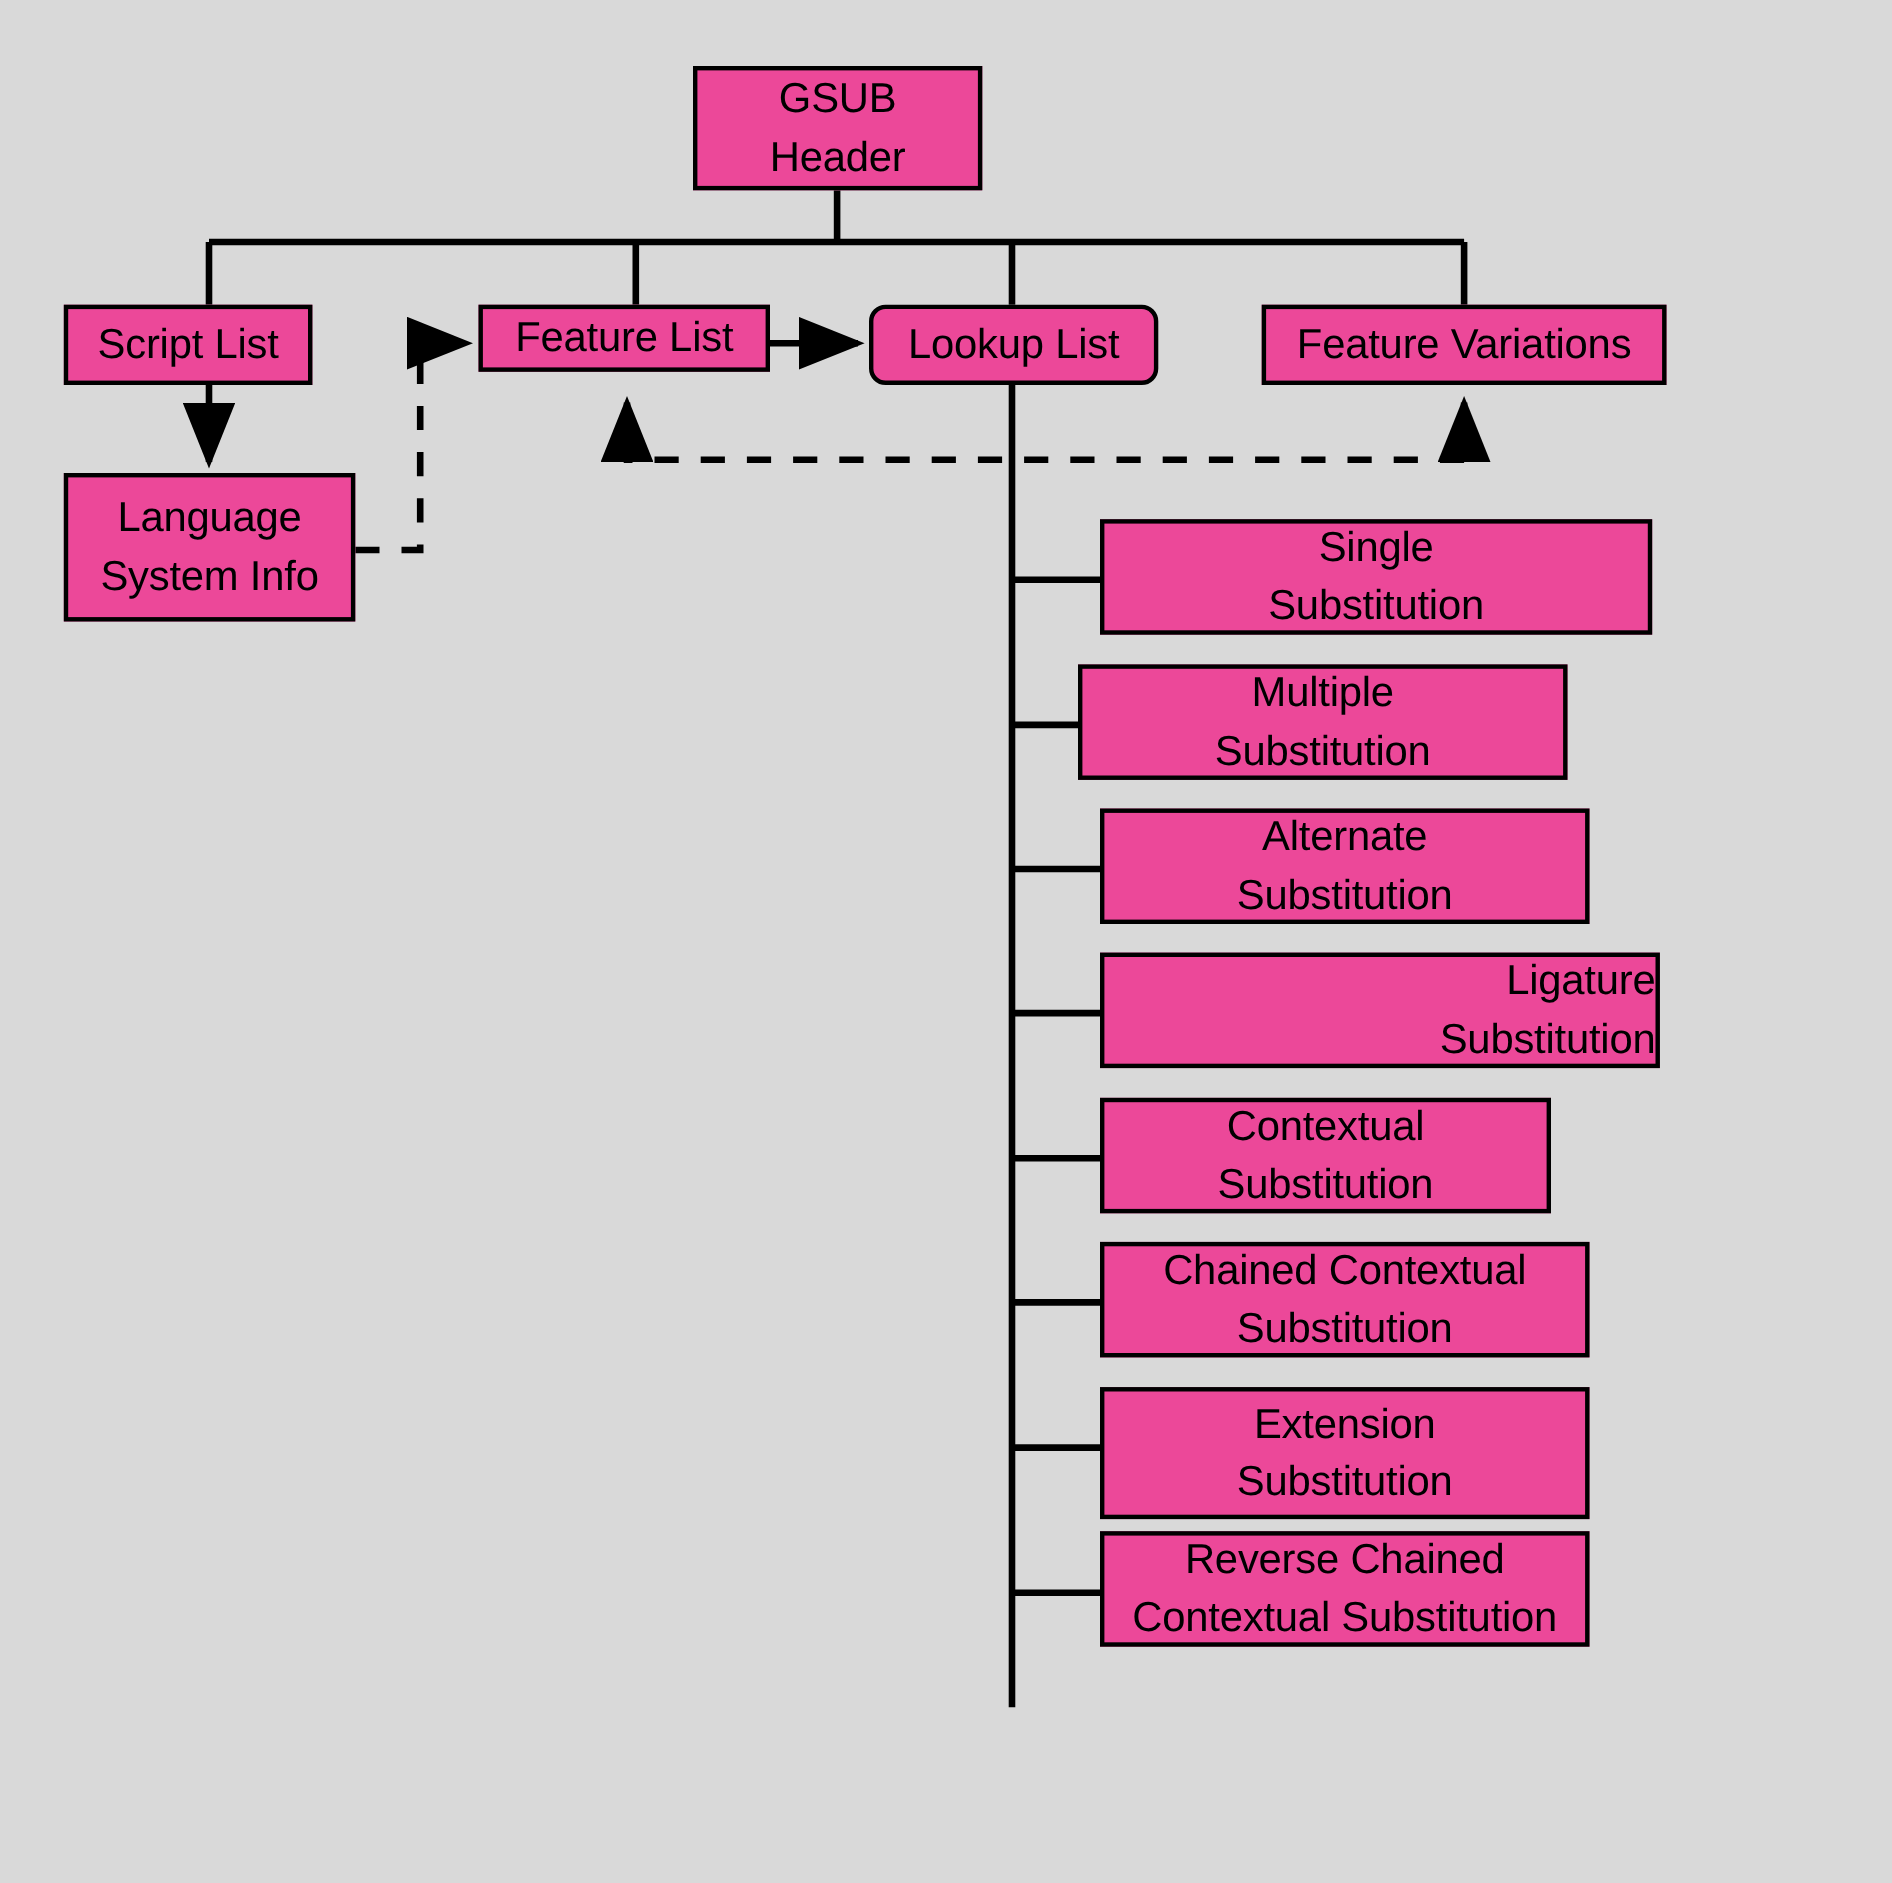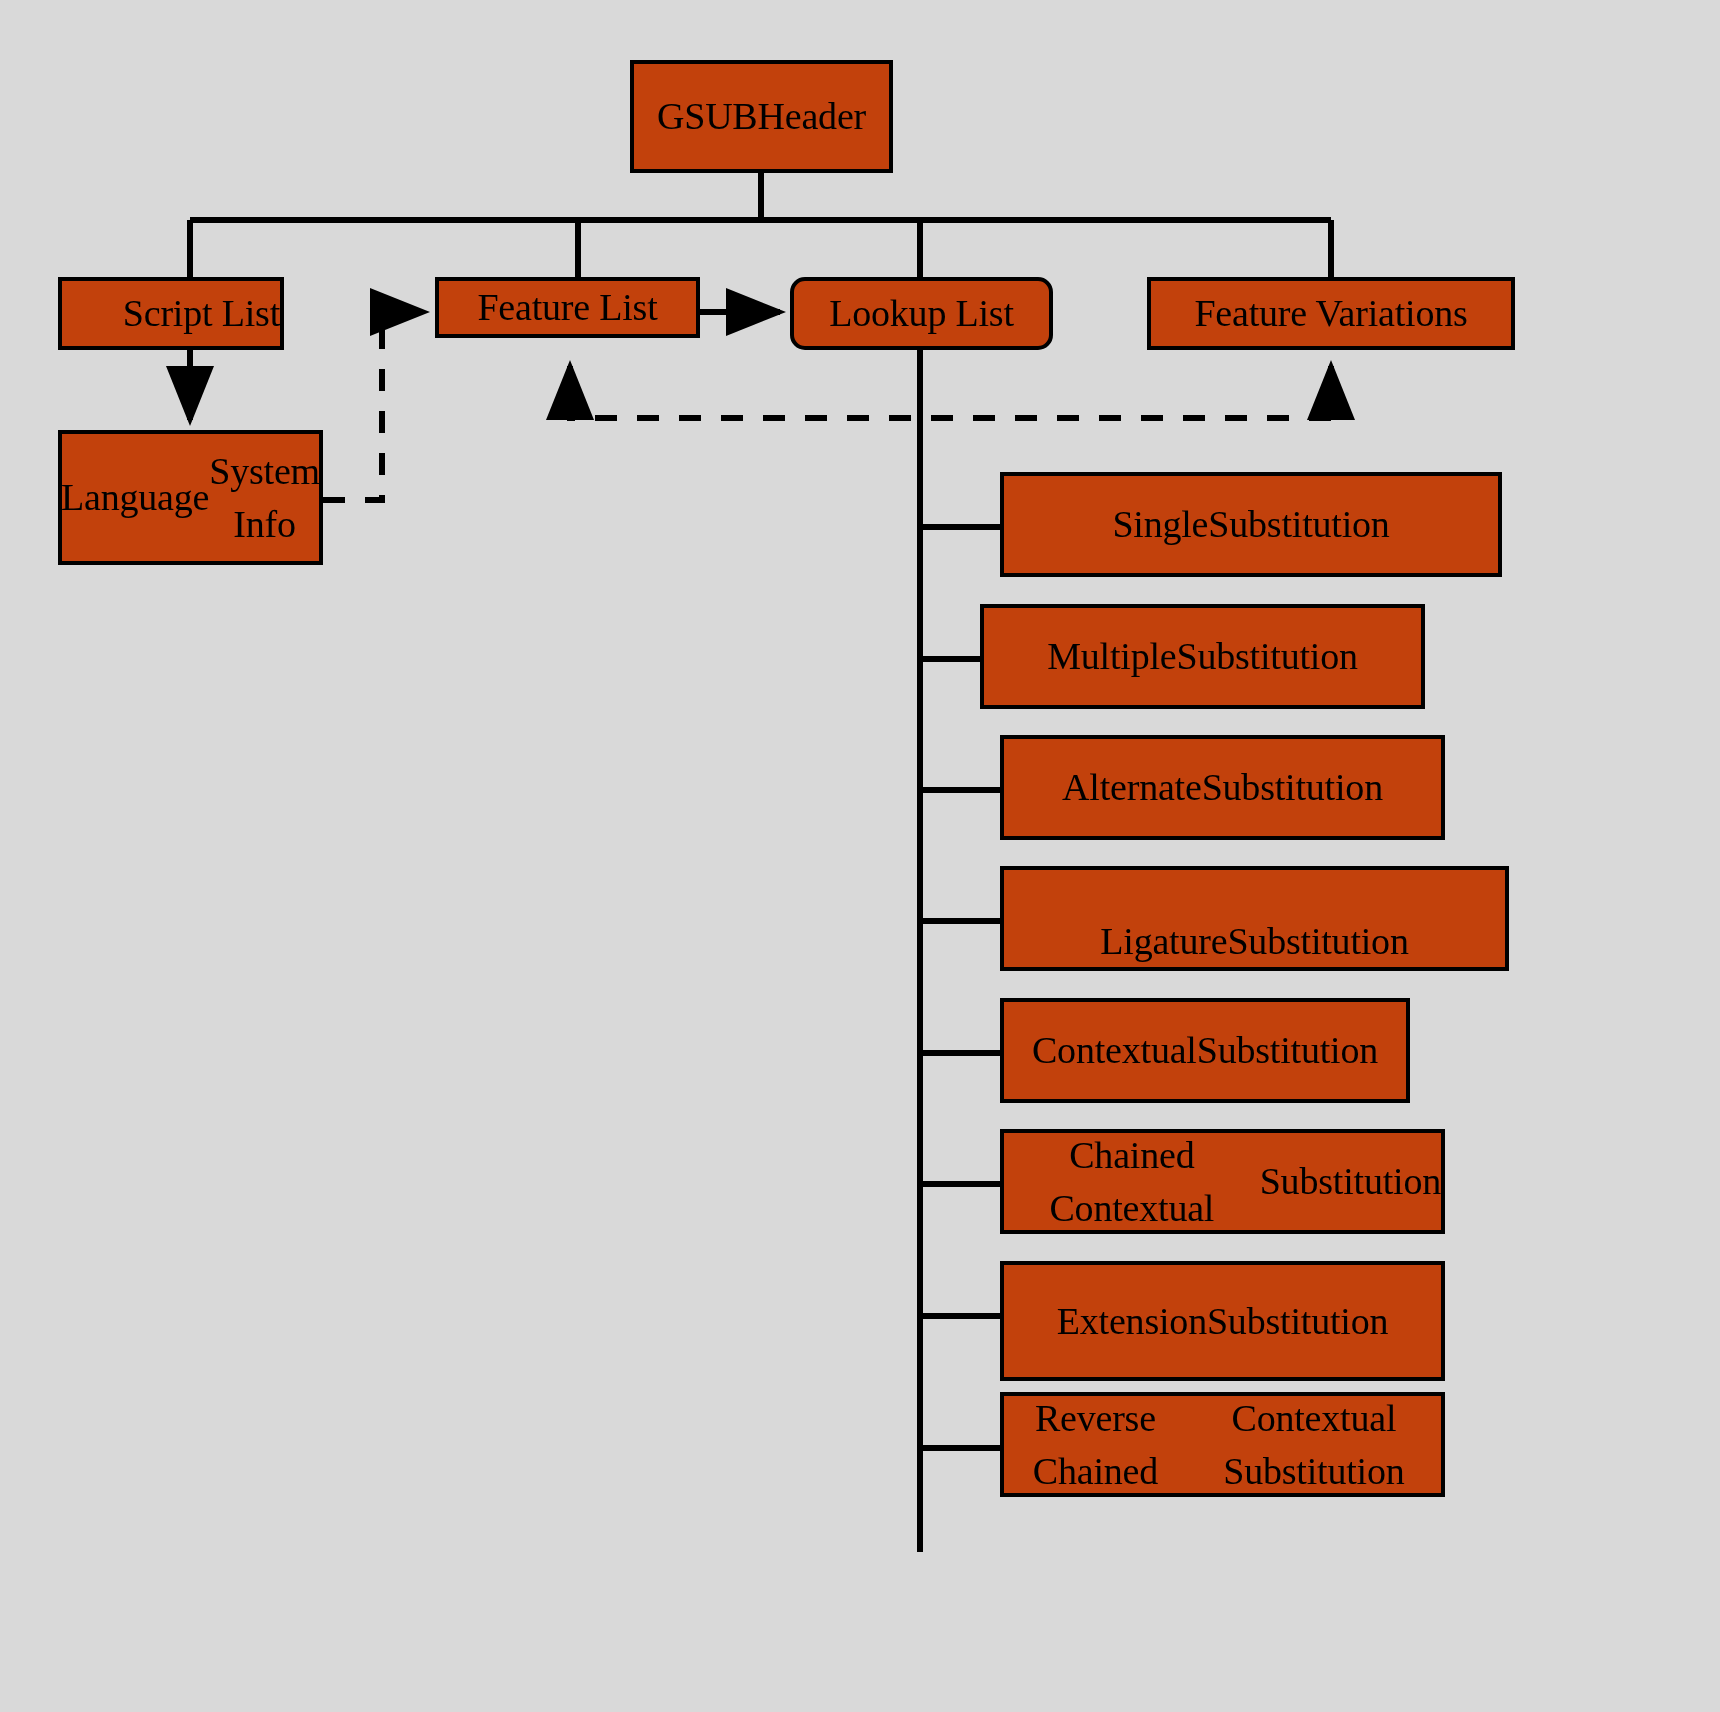--- a/index.html
+++ b/index.html
@@ -22,29 +22,30 @@
   svg#wires {
     position: absolute;
     top: 0;
     left: 0;
     width: 1720px;
     height: 1712px;
     pointer-events: none;
   }
   .node {
     position: absolute;
-    background: #c2410c;
+    background: #ec4899;
     border: 4px solid #000000;
     box-sizing: border-box;
     display: flex;
+    flex-direction: column;
     align-items: center;
     justify-content: center;
     text-align: center;
     color: #000000;
-    font-family: Liberation Serif, serif;
+    font-family: Liberation Sans, sans-serif;
     font-size: 38px;
     line-height: 1.38;
     letter-spacing: -0.2px;
   }
   .node .line2 { display: block; }
 </style>
 </head>
 <body>
 
 <div id="diagram-root">
@@ -111,21 +112,21 @@
       <path d="M920,1316 L1000,1316" stroke="#000000" stroke-width="6" fill="none"></path>
       <path d="M920,1448 L1000,1448" stroke="#000000" stroke-width="6" fill="none"></path>
     </g>
   </svg>
 
   <div class="node" style="left:630px; top:60px; width:263px; height:113px;">
     <span>GSUB</span>
     <span class="line2">Header</span>
   </div>
 
-  <div class="node" style="left:58px; top:277px; width:226px; height:73px;justify-content:flex-end;">
+  <div class="node" style="left:58px; top:277px; width:226px; height:73px;">
     <span>Script List</span>
   </div>
 
   <div class="node" style="left:435px; top:277px; width:265px; height:61px;text-align:center;">
     <span>Feature List</span>
   </div>
 
   <div class="node" style="left:790px; top:277px; width:263px; height:73px;border-radius:15px;">
     <span>Lookup List</span>
   </div>

